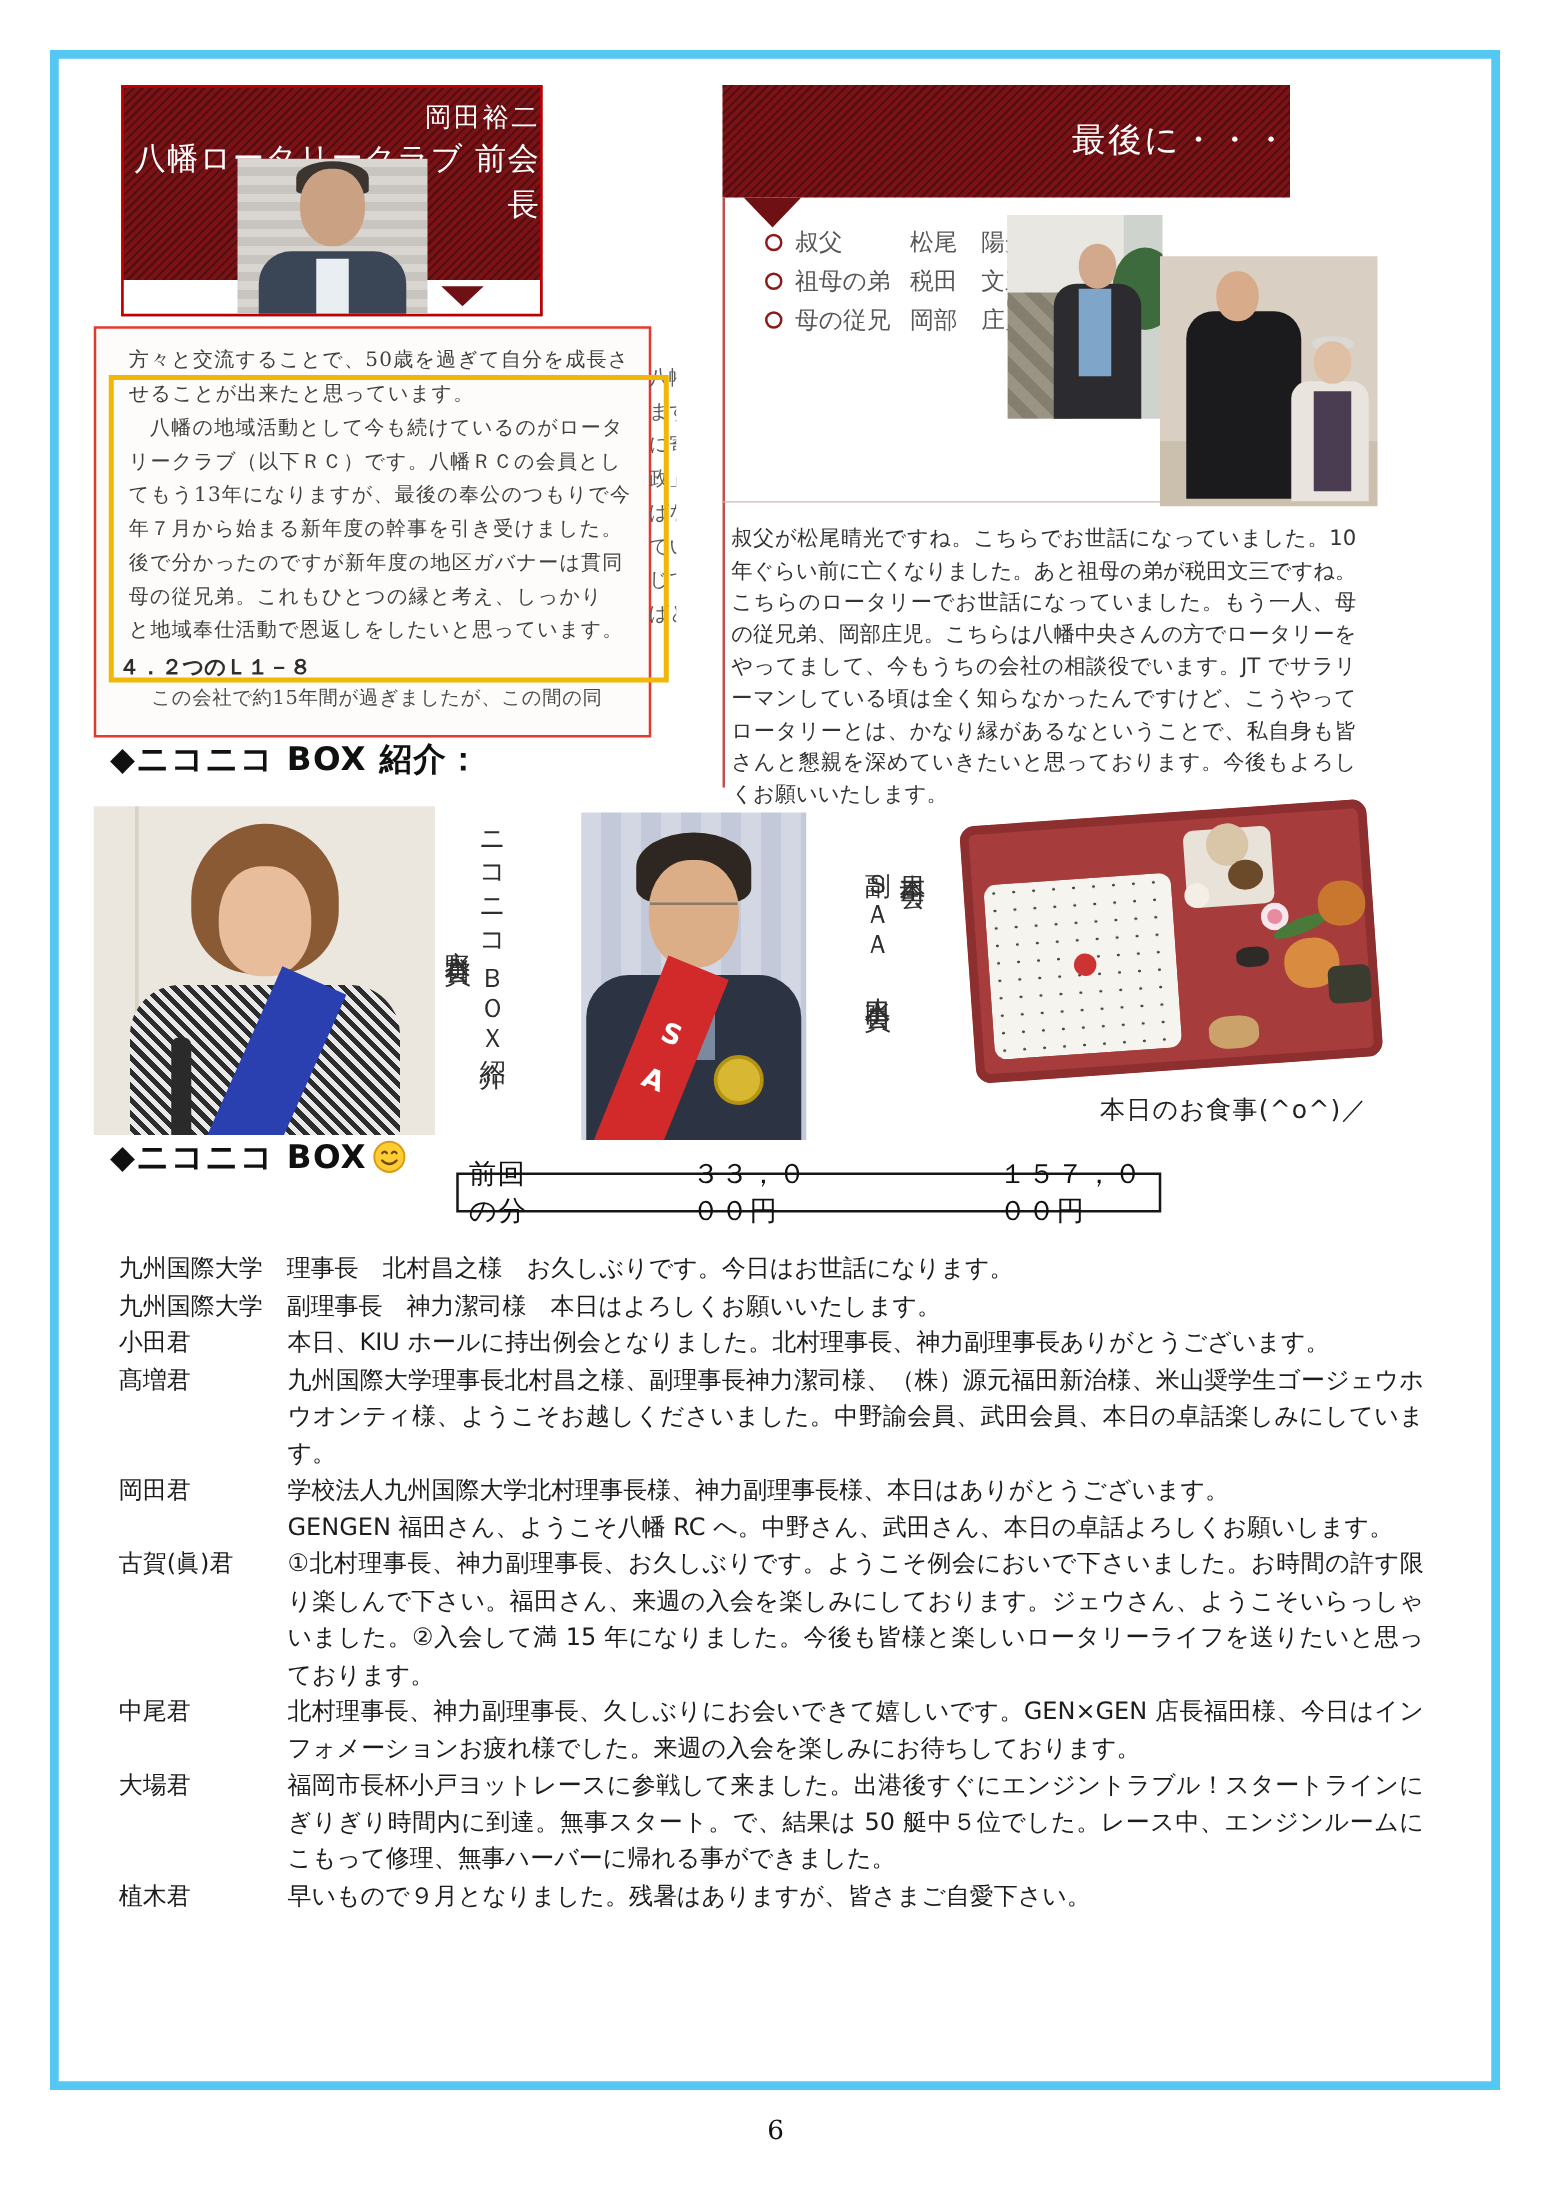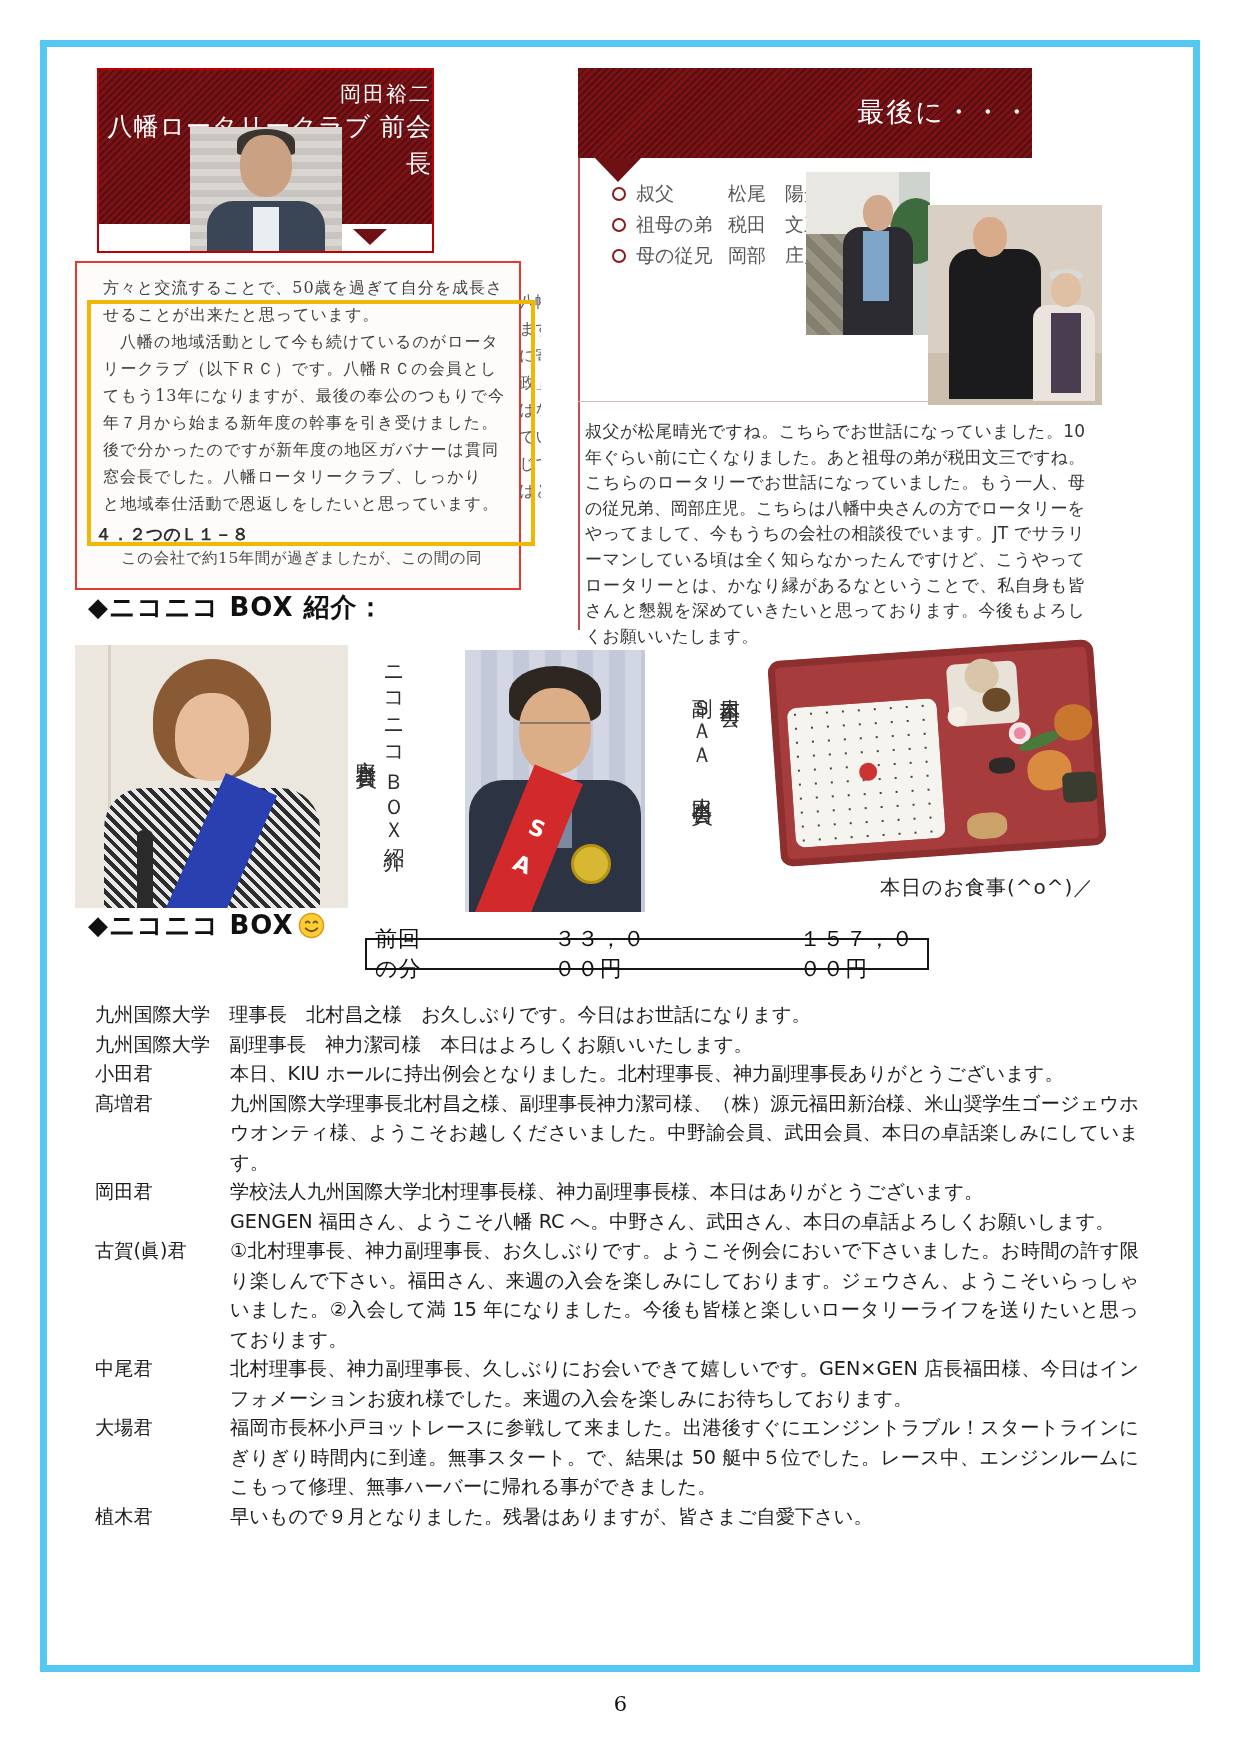--- a/index.html
+++ b/index.html
@@ -159,21 +159,21 @@
 
   <div class="scan-box">
     <div class="scan-lines">
         <div class="scan-line">方々と交流することで、50歳を過ぎて自分を成長さ</div>
         <div class="scan-line">せることが出来たと思っています。</div>
         <div class="scan-line">　八幡の地域活動として今も続けているのがロータ</div>
         <div class="scan-line">リークラブ（以下ＲＣ）です。八幡ＲＣの会員とし</div>
         <div class="scan-line">てもう13年になりますが、最後の奉公のつもりで今</div>
         <div class="scan-line">年７月から始まる新年度の幹事を引き受けました。</div>
         <div class="scan-line">後で分かったのですが新年度の地区ガバナーは貫同</div>
-        <div class="scan-line">窓会長でした。八幡ロータリークラブ、しっかり</div>
+        <div class="scan-line">母の従兄弟。これもひとつの縁と考え、しっかり</div>
         <div class="scan-line">と地域奉仕活動で恩返しをしたいと思っています。</div>
       </div>
     <div class="scan-footer-heading">４．２つのＬ１－８</div>
     <div class="scan-footer-line">この会社で約15年間が過ぎましたが、この間の同</div>
   </div>
   <div class="side-col">
       <div>八幡</div>
       <div>ます</div>
       <div>に寄</div>
       <div>政」</div>

